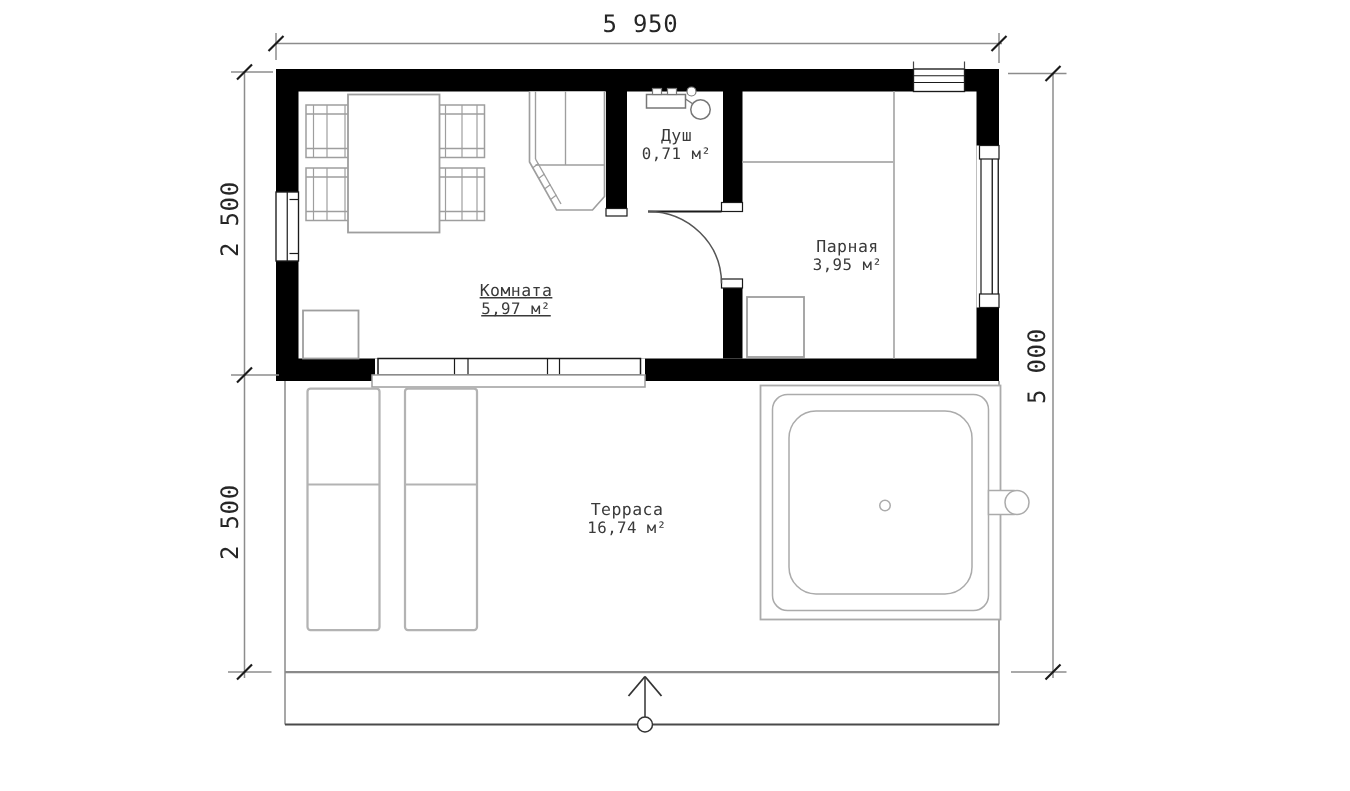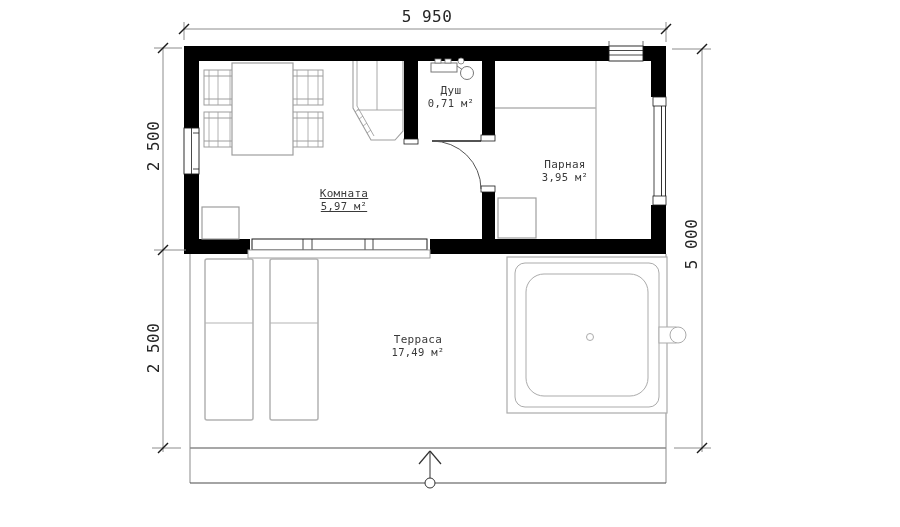--- a/index.html
+++ b/index.html
@@ -214,16 +214,16 @@
 <div class="lbl room" style="left:565px;top:149px;margin-top:22px;">
   <div>Парная</div>
   <div class="area">3,95 м²</div>
 </div>
 <div class="lbl room" style="left:344px;top:200px;text-decoration:underline;">
   <div>Комната</div>
   <div class="area">5,97 м²</div>
 </div>
 <div class="lbl room" style="left:418px;top:346px;">
   <div>Терраса</div>
-  <div class="area">17,49 м²</div>
+  <div class="area">16,74 м²</div>
 </div>
 
 </div>
 
 </body></html>

